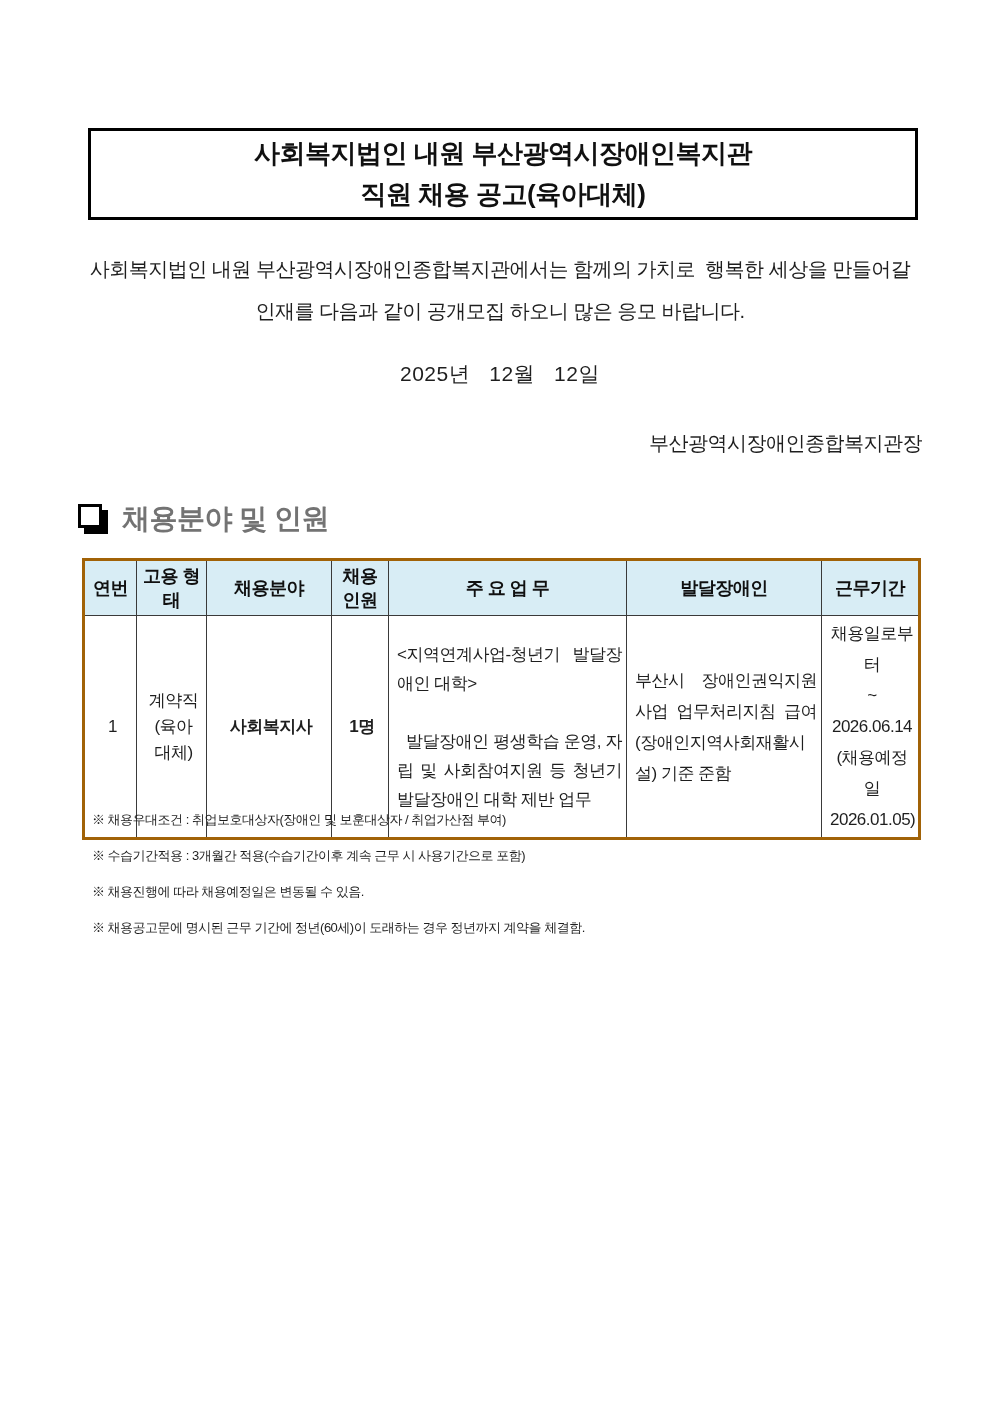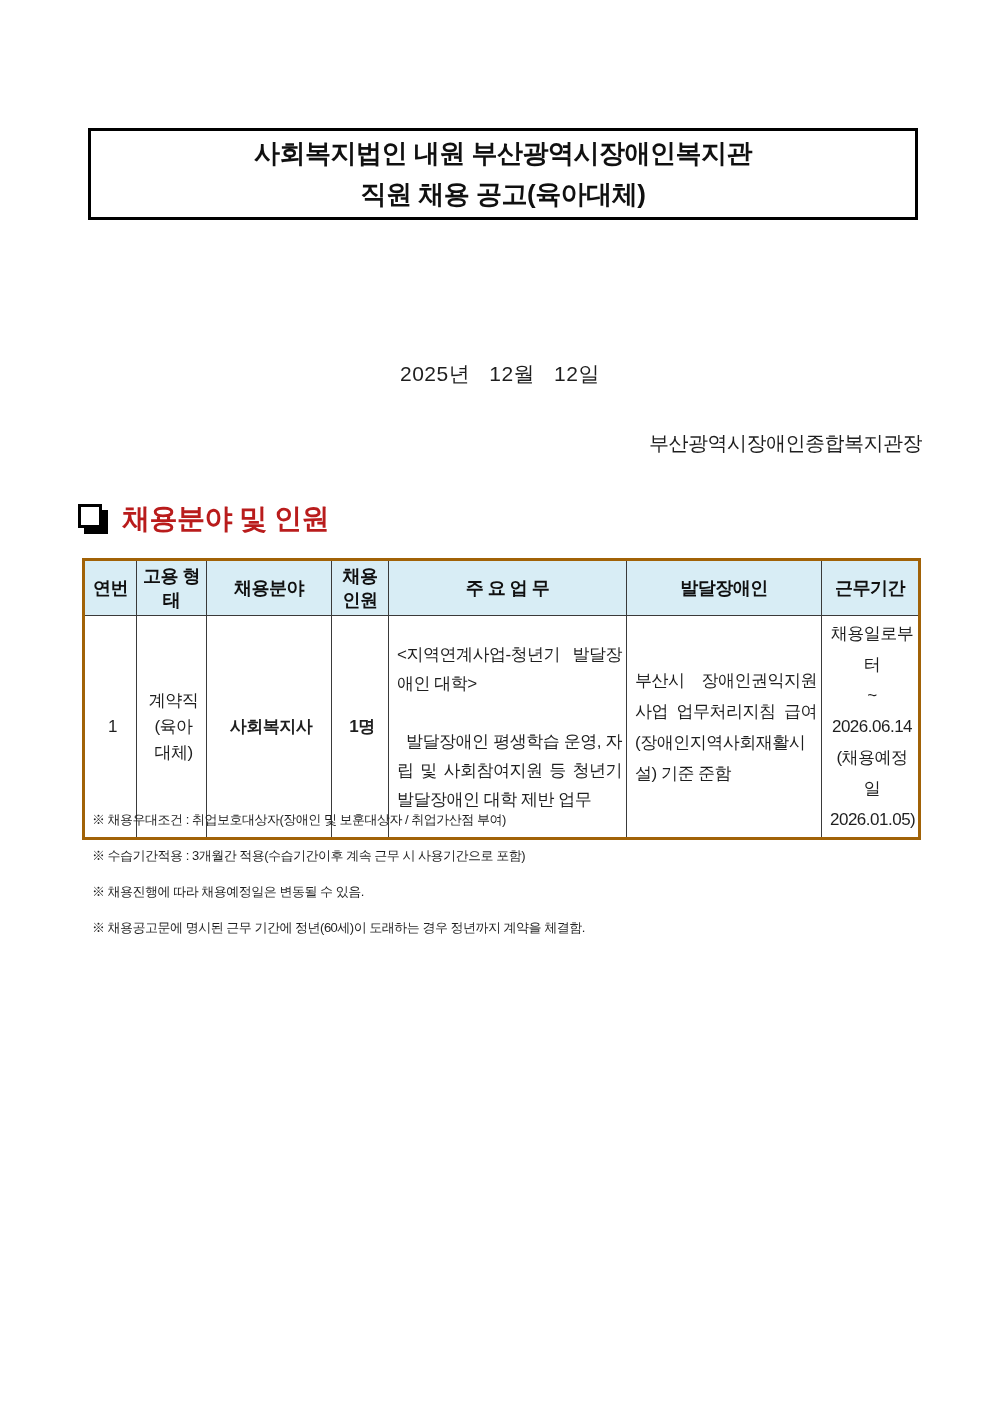--- a/index.html
+++ b/index.html
@@ -58,21 +58,21 @@
     font-size: 20px;
     letter-spacing: -0.5px;
   }
 
   .section-heading {
     position: absolute;
     left: 78px; top: 492px;
     display: flex; align-items: center; gap: 20px;
     font-weight: bold;
     font-size: 28px;
-    color: #b91c1c;
+    color: #737373;
     letter-spacing: -0.5px;
   }
   .square-bullet {
     width: 24px; height: 24px;
     background: #ffffff;
     border: 3px solid #000;
     box-shadow: 6px 6px 0 0 #000;
     display: inline-block;
     margin-bottom: 6px;
   }
@@ -141,20 +141,22 @@
 </head>
 <body>
 
 <div class="page">
 
   <div class="title-box">
     <div class="title-text pre">사회복지법인 내원 부산광역시장애인복지관
 직원 채용 공고(육아대체)</div>
   </div>
 
+  <div class="intro pre">사회복지법인 내원 부산광역시장애인종합복지관에서는 함께의 가치로  행복한 세상을 만들어갈
+인재를 다음과 같이 공개모집 하오니 많은 응모 바랍니다.</div>
 
   <div class="date-line pre">2025년   12월   12일</div>
 
   <div class="signature">부산광역시장애인종합복지관장</div>
 
   <div class="section-heading">
     <span class="square-bullet"></span>
     <span>채용분야 및 인원</span>
   </div>
 

